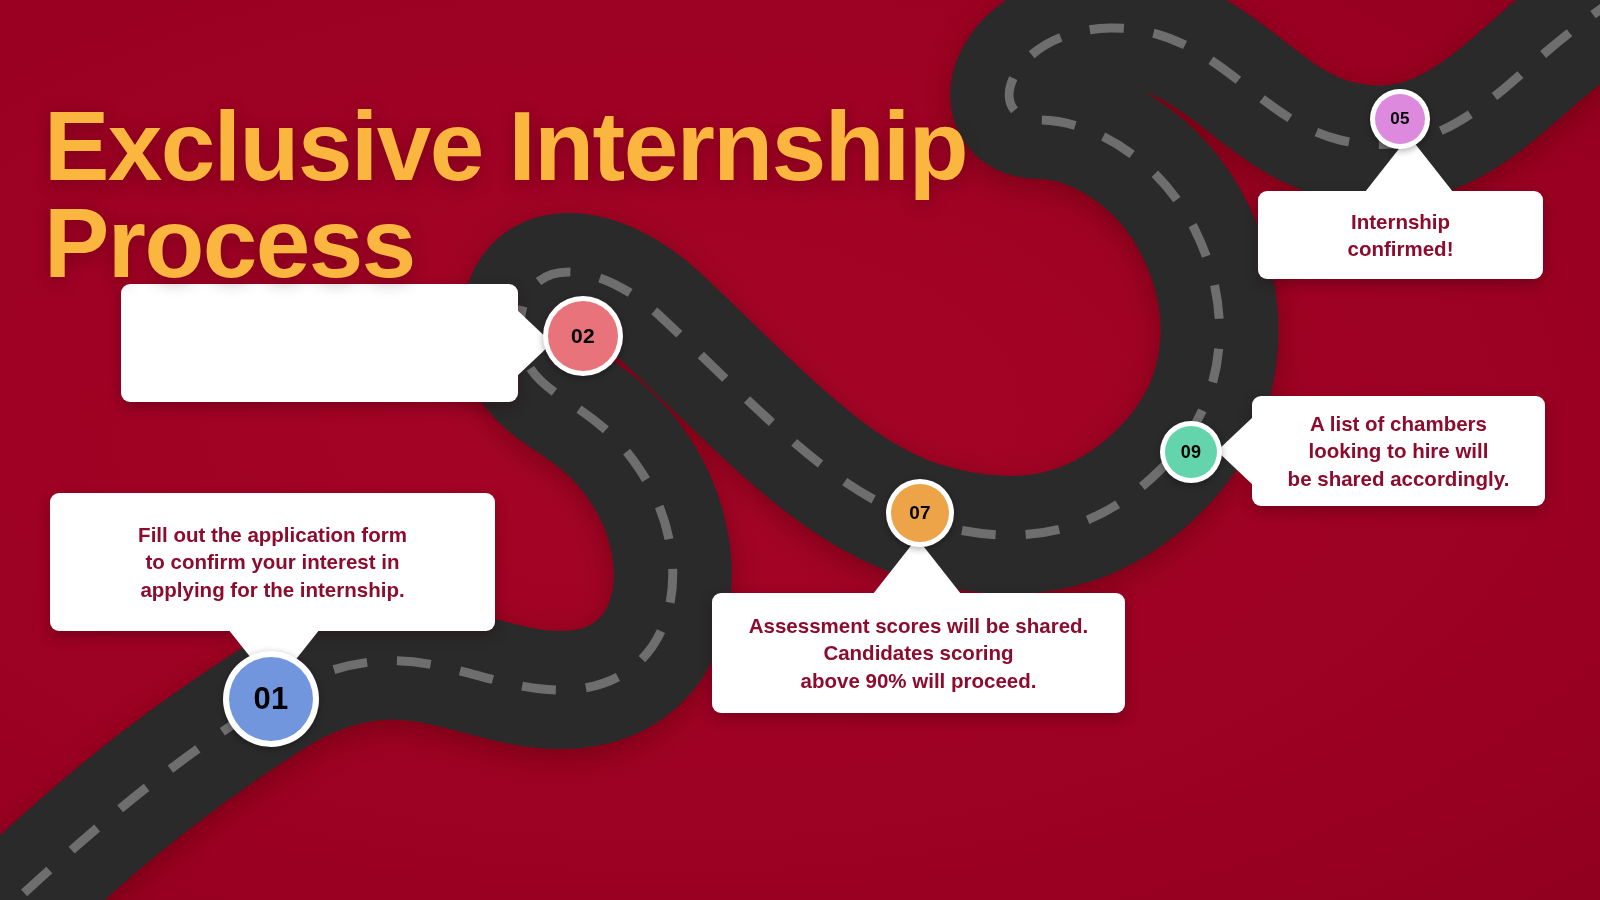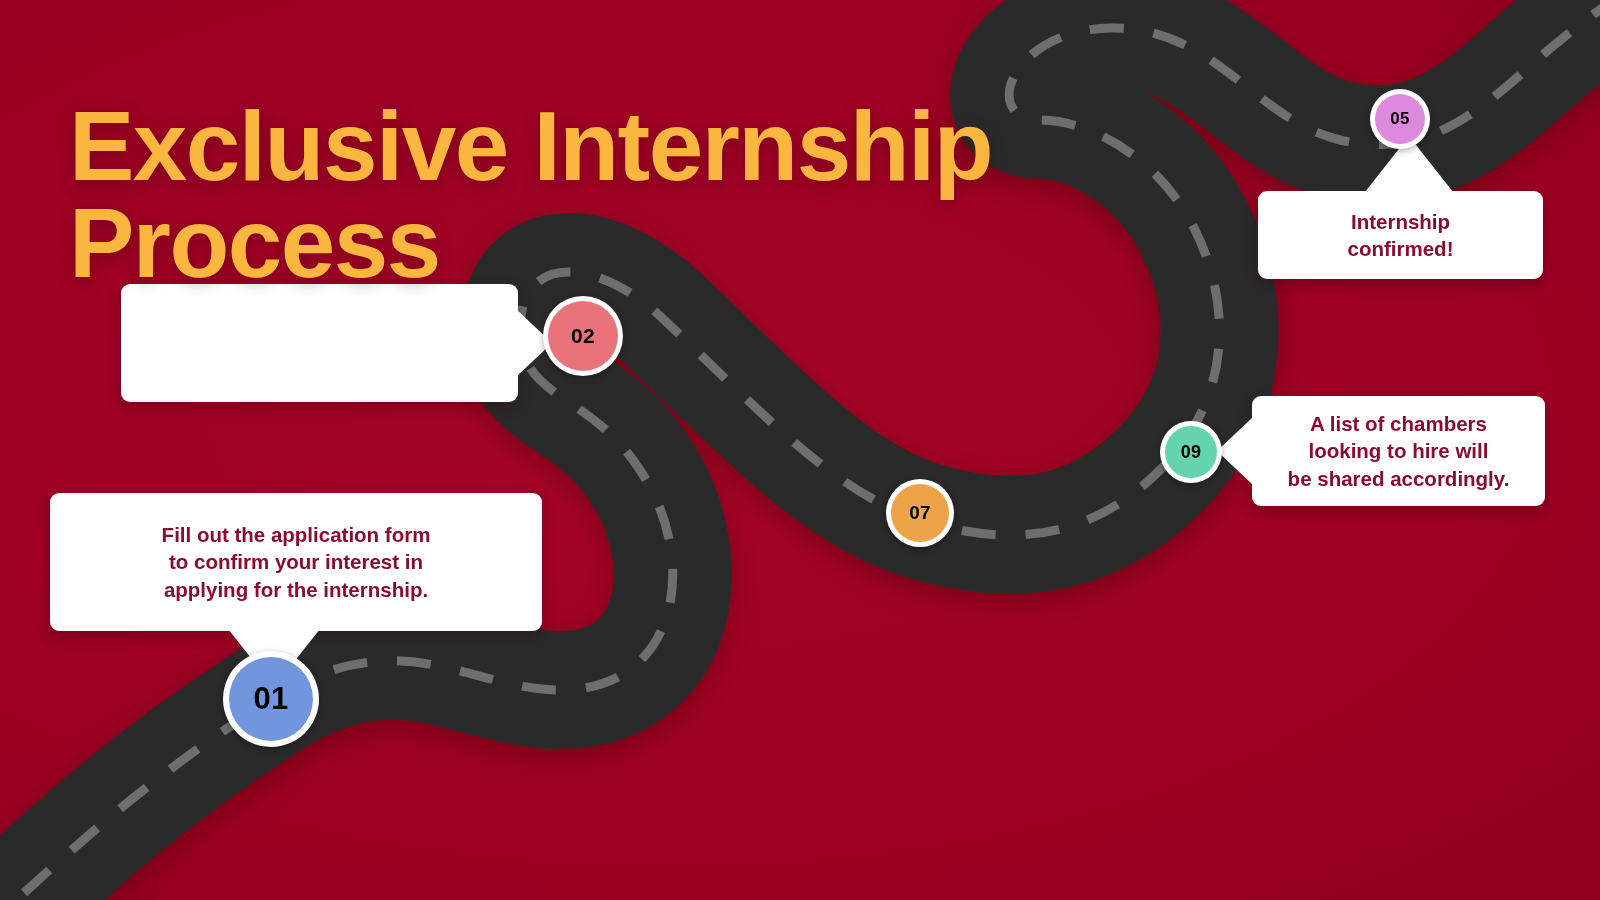--- a/index.html
+++ b/index.html
@@ -74,21 +74,21 @@
     border-bottom: 34px solid transparent;
     border-left: 36px solid #ffffff;
   }
   .ptr-left {
     border-top: 34px solid transparent;
     border-bottom: 34px solid transparent;
     border-right: 36px solid #ffffff;
   }
 
   
-  #box-01 { left: 50px;   top: 493px; width: 492px; height: 138px; font-size: 20.5px; }
+  #box-01 { left: 50px;   top: 493px; width: 445px; height: 138px; font-size: 20.5px; }
   #box-01 .ptr { left: 178px; top: 136px; }
 
   #box-02 { left: 121px;  top: 284px; width: 397px; height: 118px; font-size: 20.5px; }
   #box-02 .ptr { left: 395px; top: 25px; }
 
   #box-03 { left: 712px;  top: 593px; width: 413px; height: 120px; font-size: 20.5px; }
   #box-03 .ptr { left: 161px; top: -55px; }
 
   #box-04 { left: 1252px; top: 396px; width: 293px; height: 110px; font-size: 20.5px; }
   #box-04 .ptr { left: -35px; top: 21px; }
@@ -173,34 +173,40 @@
              C 760,410 830,490 920,520
              C 1010,548 1090,540 1160,470
              C 1235,396 1230,300 1195,230
              C 1160,158 1090,120 1040,120
              C 980,120 1010,30 1110,28
              C 1215,26 1255,120 1340,140
              C 1420,158 1470,120 1530,66
              C 1570,30 1600,10 1640,-20"></path>
   </svg>
 
-  <h1 id="title" style="color: rgb(251, 182, 63); margin-left: 25px;">Exclusive Internship
+  <h1 id="title" style="color: rgb(251, 182, 63);">Exclusive Internship
 Process</h1>
 
   <div class="callout" id="box-01" style="background: rgb(255, 255, 255); color: rgb(141, 11, 45);">
     <div class="ptr ptr-down"></div>
     <div class="ctext">Fill out the application form
 to confirm your interest in
 applying for the internship.</div>
   </div>
 
   <div class="callout" id="box-02" style="background: rgb(255, 255, 255); color: rgb(141, 11, 45);">
     <div class="ptr ptr-right"></div>
   </div>
 
+  <div class="callout" id="box-03" style="background: rgb(255, 255, 255); color: rgb(141, 11, 45);">
+    <div class="ptr ptr-up"></div>
+    <div class="ctext">Assessment scores will be shared.
+Candidates scoring
+above  90% will proceed.</div>
+  </div>
 
   <div class="callout" id="box-04" style="background: rgb(255, 255, 255); color: rgb(141, 11, 45);">
     <div class="ptr ptr-left"></div>
     <div class="ctext">A list of chambers
 looking to hire will
 be shared accordingly.</div>
   </div>
 
   <div class="callout" id="box-05" style="background: rgb(255, 255, 255); color: rgb(141, 11, 45);">
     <div class="ptr ptr-up"></div>

